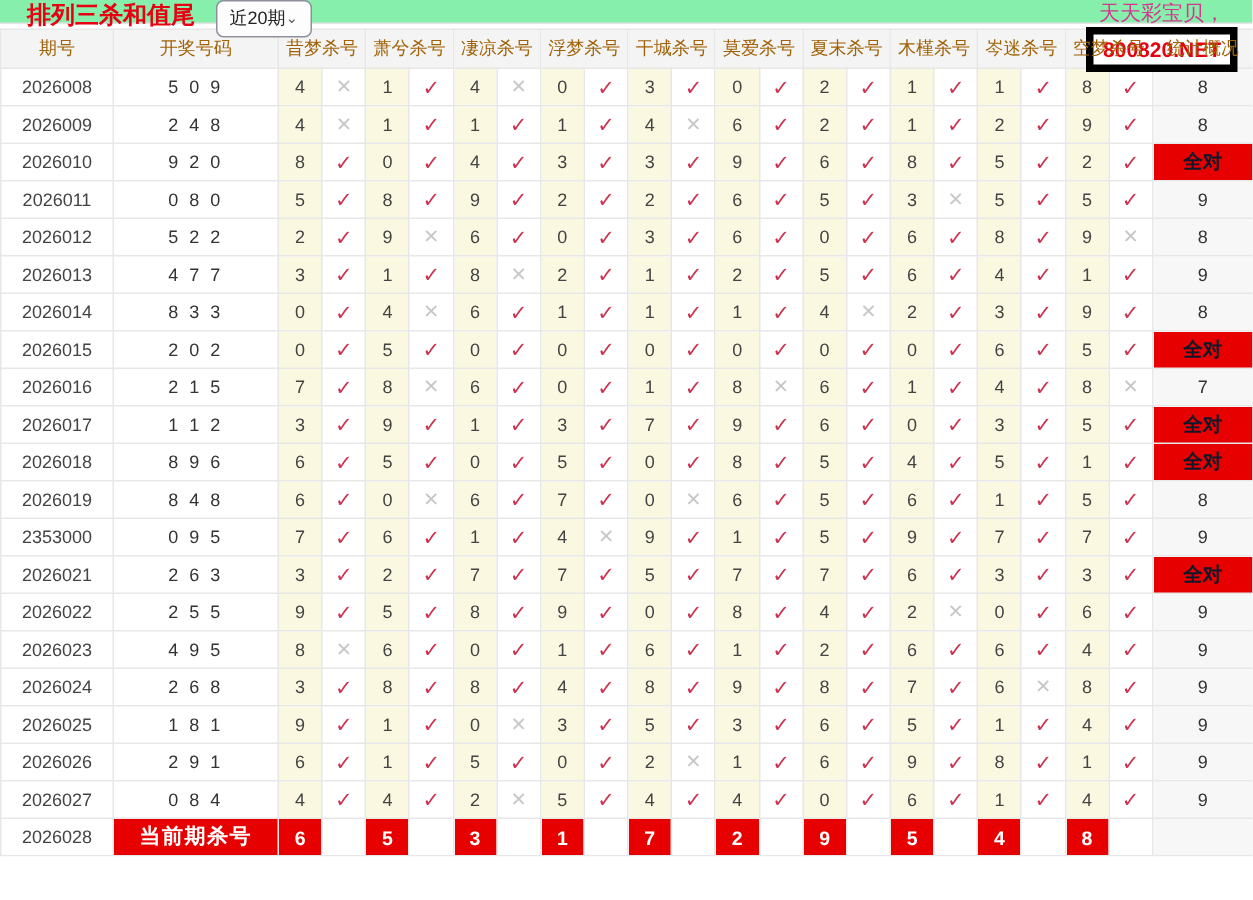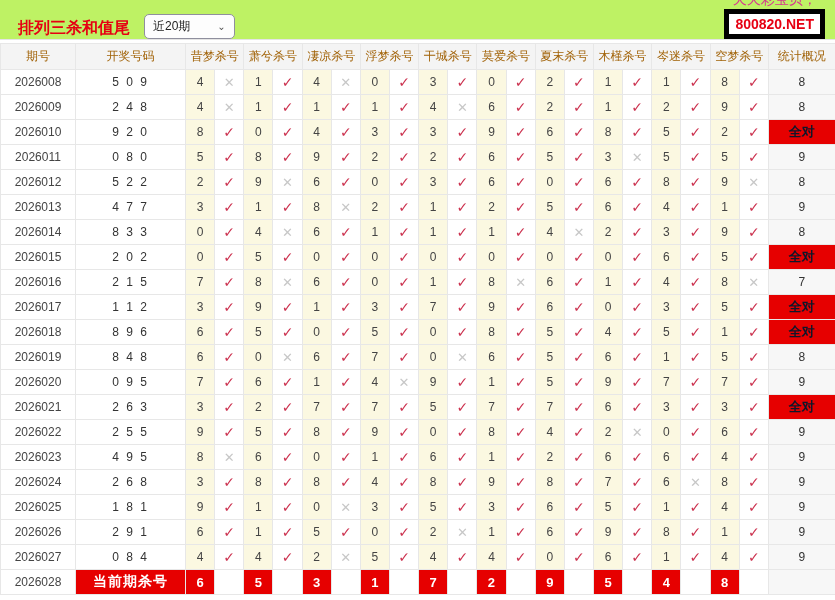--- a/index.html
+++ b/index.html
@@ -1,23 +1,23 @@
 <!DOCTYPE html>
 <html><head>
 <meta charset="utf-8">
 <style>
   * { margin: 0; padding: 0; box-sizing: border-box; }
   html, body { width: 835px; background: #fff; font-family: "Liberation Sans", "DejaVu Sans", sans-serif; }
   .topbar {
-    height: 40px; display: flex; align-items: flex-end; padding: 0 10px;
-    border-bottom: 1px solid #e4e4e4; background: #bef264;
+    height: 16px; display: flex; align-items: flex-start; padding: 0 10px;
+    border-bottom: 1px solid #e4e4e4; background: #86efac;
   }
   .page-title { color: #e60012; font-weight: bold; font-size: 16px; margin-left: 8px; }
   .range-select {
-    margin-left: 14px; display: inline-flex; align-items: center; gap: 27px;
+    margin-left: 14px; display: inline-flex; align-items: center; gap: 0;
     border: 1px solid #8f8f9d; border-radius: 5px; background: #fdfdfd;
     font-size: 12px; color: #222; padding: 3px 8px; cursor: pointer;
   }
   .range-select .chev { font-size: 10px; color: #555; line-height: 1; }
   .topbar-right { margin-left: auto; display: flex; align-items: center; font-size: 14px; flex-direction: column; }
   .slogan { color: #d6368f; }
   .domain-box {
     border: 5px solid #000000; color: #e60012; background: #fff;
     padding: 2px 6px; font-size: 14px; font-weight: bold; cursor: pointer;
   }
@@ -395,21 +395,21 @@
         <td class="mark"><span class="check">✓</span></td>
         <td class="num">6</td>
         <td class="mark"><span class="check">✓</span></td>
         <td class="num">1</td>
         <td class="mark"><span class="check">✓</span></td>
         <td class="num">5</td>
         <td class="mark"><span class="check">✓</span></td>
         <td class="stat">8</td>
       </tr>
       <tr>
-        <td class="period">2026020</td>
+        <td class="period">2353000</td>
         <td class="draw">0 9 5</td>
         <td class="num">7</td>
         <td class="mark"><span class="check">✓</span></td>
         <td class="num">6</td>
         <td class="mark"><span class="check">✓</span></td>
         <td class="num">1</td>
         <td class="mark"><span class="check">✓</span></td>
         <td class="num">4</td>
         <td class="mark"><span class="cross">✕</span></td>
         <td class="num">9</td>

